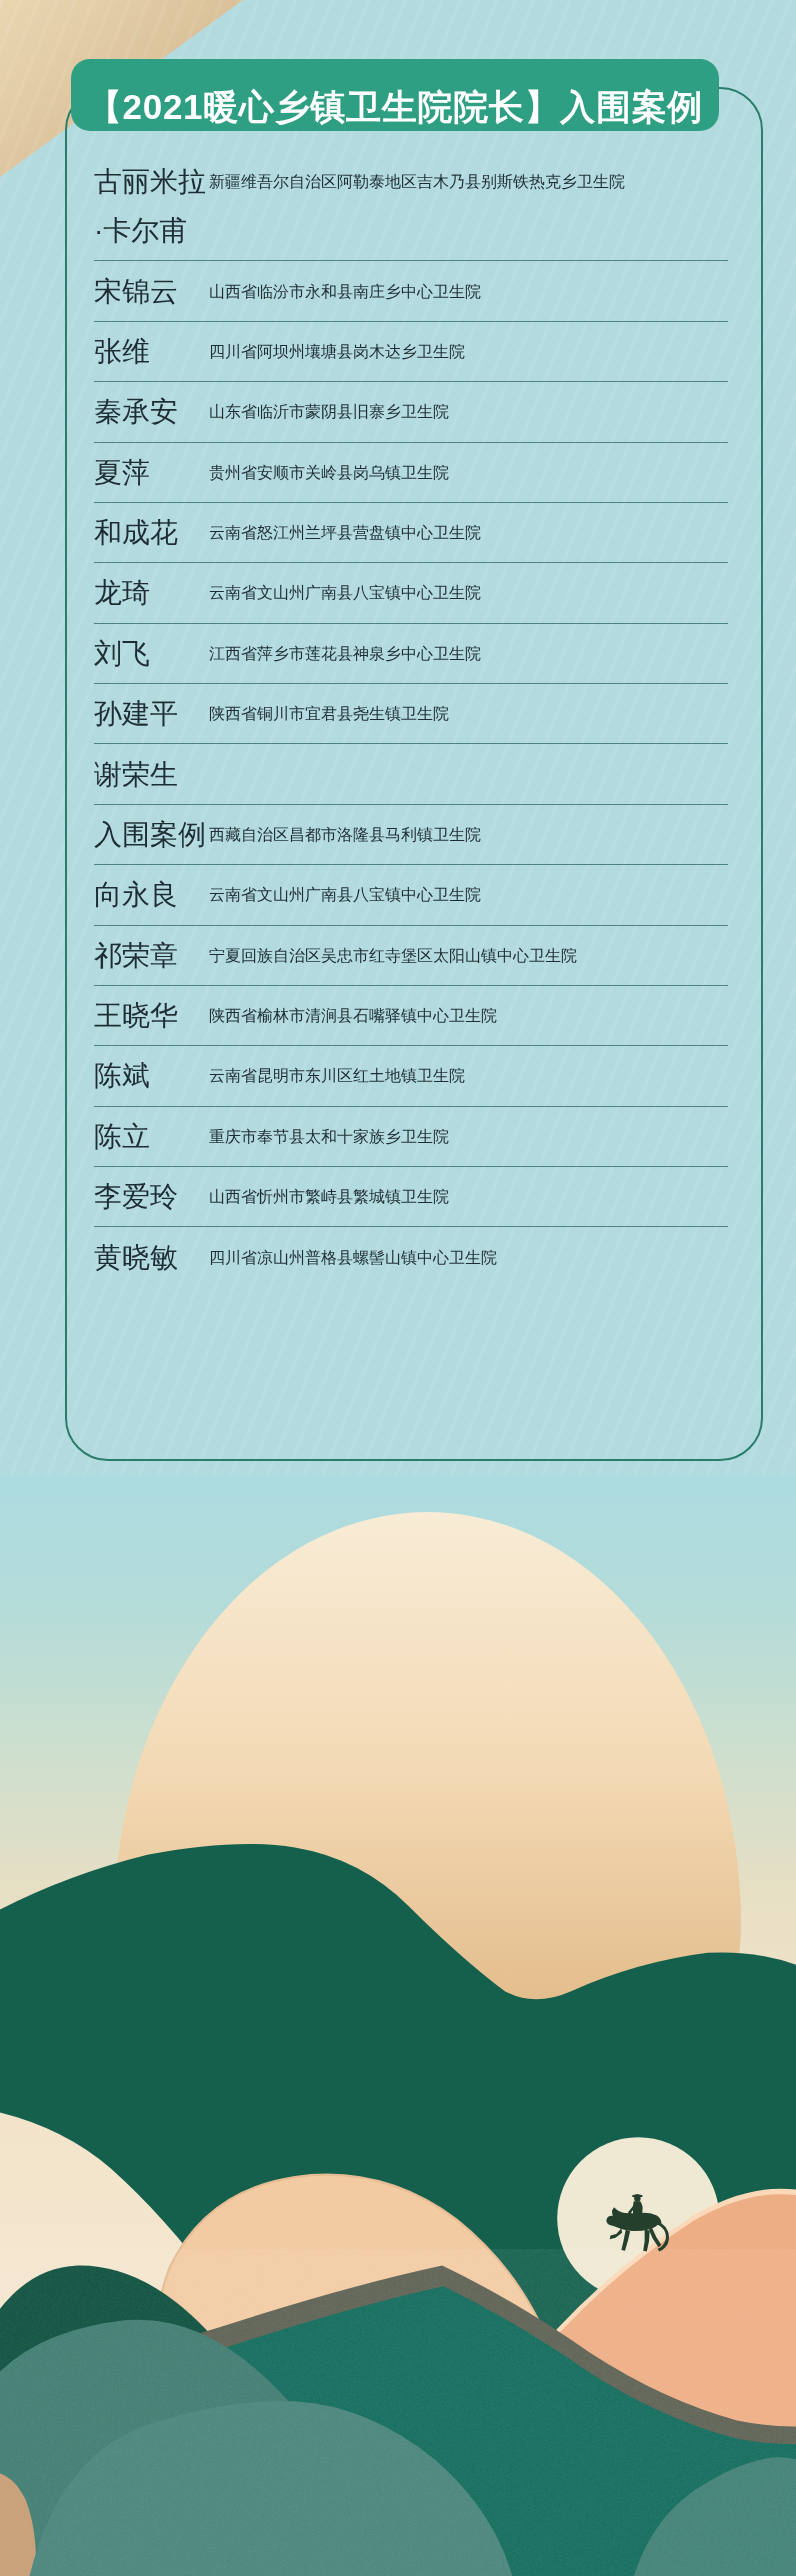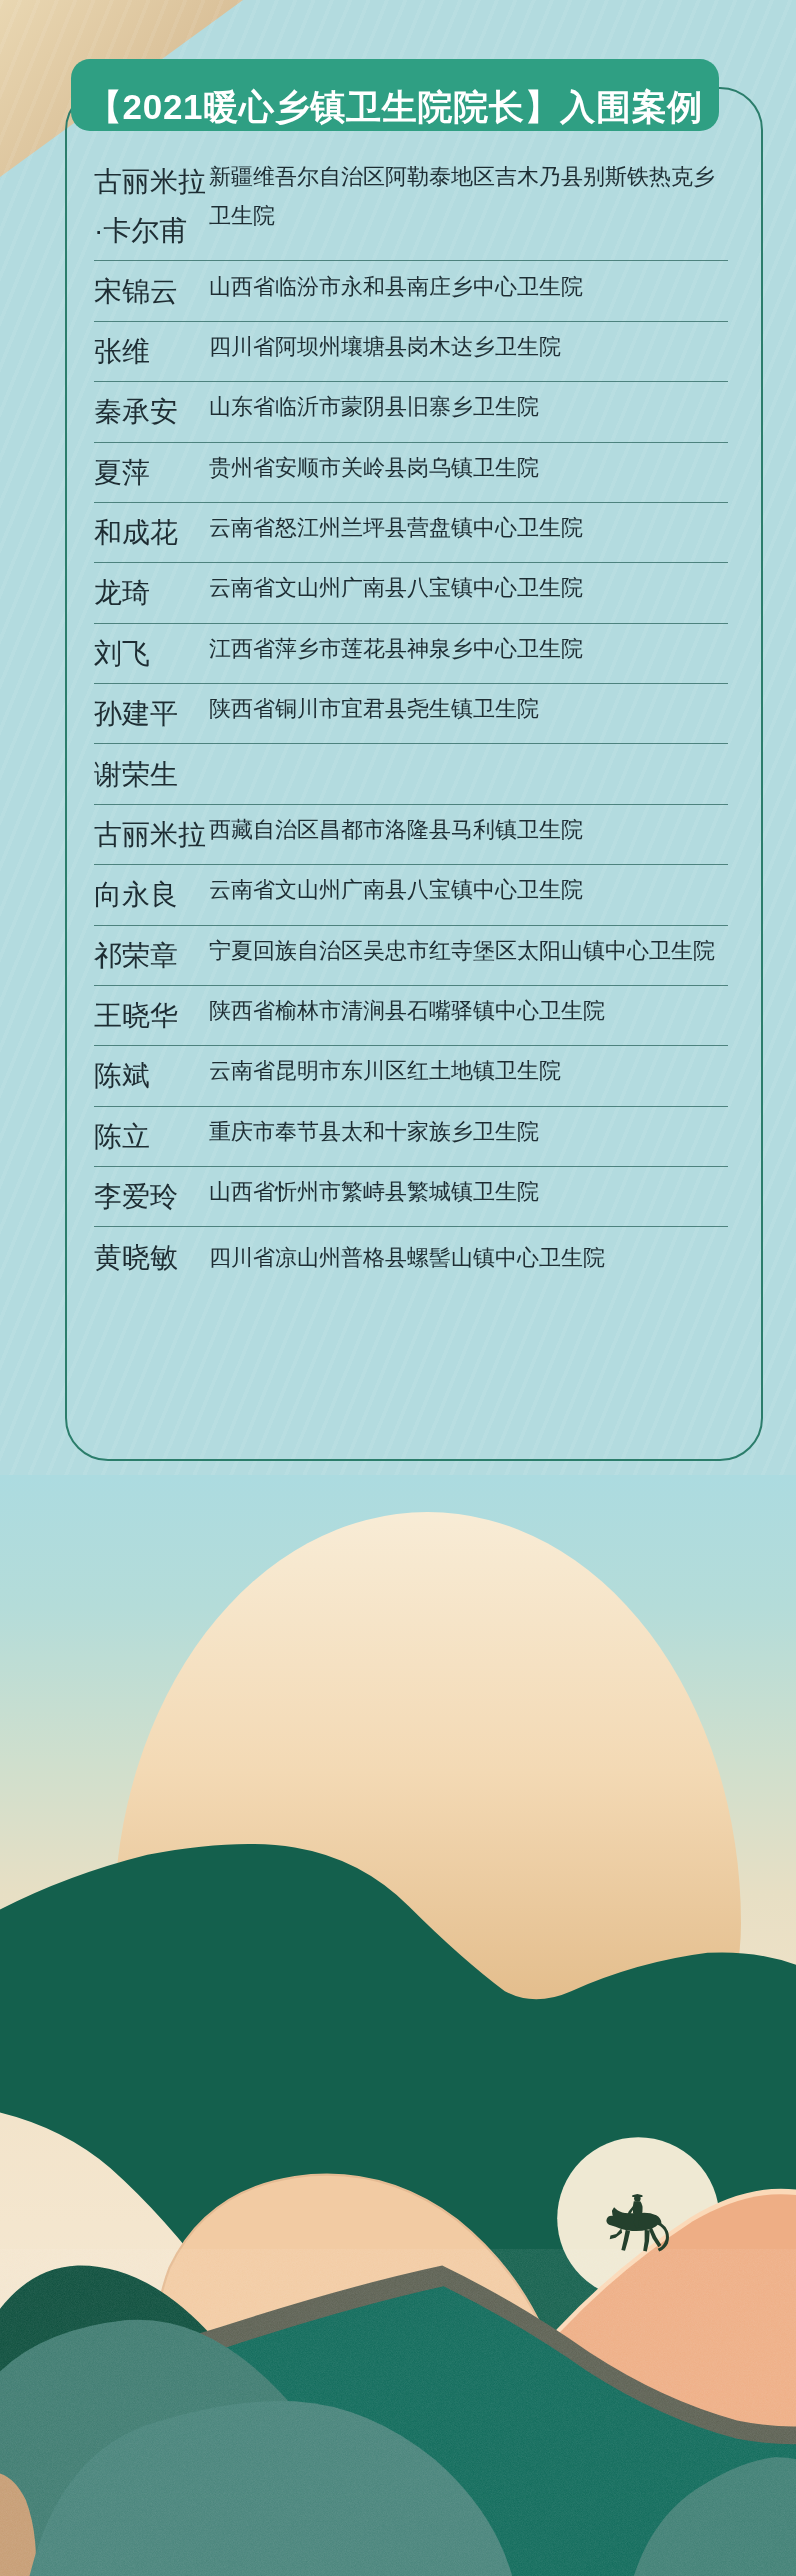--- a/index.html
+++ b/index.html
@@ -20,21 +20,21 @@
   .banner{position:absolute;left:71px;top:59px;width:648px;height:72px;
     background:#2f9f83;border-radius:19px;display:flex;align-items:flex-end;justify-content:center;z-index:5;}
   .banner span{color:#ffffff;font-size:35px;font-weight:bold;letter-spacing:0.7px;white-space:nowrap;}
 
   
   .card{position:absolute;left:49px;top:87px;width:698px;height:1374px;box-sizing:border-box;
     border:2.2px solid #2b7d6b;border-radius:43px;padding:63px 33px 0 27px;z-index:2;margin-left:16px;}
   .row{display:flex;padding:5.2px 0;border-bottom:1.5px solid rgba(43,100,94,.75);}
   .row:last-child{border-bottom:none;align-items:center;}
   .row .name{flex:0 0 115px;font-size:28px;line-height:49px;font-weight:500;color:#1e2d33;}
-  .row .org{flex:1;font-size:22px;line-height:39px;font-weight:500;color:#1e2d33;}
+  .row .org{flex:1;font-size:16px;line-height:49px;font-weight:500;color:#1e2d33;}
 
   
   .illo{position:absolute;left:0;top:1475px;width:796px;height:1101px;
     background:linear-gradient(180deg,#acdbe0 0%,#b4dcd9 12%,#cfdfcd 26%,#e7dfc4 38%,#f1e2c8 50%,#f4e6ce 68%,#f1e5d2 100%);}
   .sun{position:absolute;left:114px;top:37px;width:627px;height:686px;
     border-radius:50% 50% 46% 46% / 60% 60% 40% 40%;
     background:linear-gradient(180deg,#f8ecd6 0%,#f3d9b4 38%,#e3bd8c 72%,#cfa26f 100%);}
   .mtn{position:absolute;left:0;top:0;width:796px;height:1101px;}
   .horse{position:absolute;left:601px;top:717px;width:80px;height:74px;}
 </style>
@@ -83,21 +83,21 @@
       <div class="org">江西省萍乡市莲花县神泉乡中心卫生院</div>
     </div>
     <div class="row">
       <div class="name">孙建平</div>
       <div class="org">陕西省铜川市宜君县尧生镇卫生院</div>
     </div>
     <div class="row">
       <div class="name">谢荣生</div>
     </div>
     <div class="row">
-      <div class="name">古丽米拉</div>
+      <div class="name">入围案例</div>
       <div class="org">西藏自治区昌都市洛隆县马利镇卫生院</div>
     </div>
     <div class="row">
       <div class="name">向永良</div>
       <div class="org">云南省文山州广南县八宝镇中心卫生院</div>
     </div>
     <div class="row">
       <div class="name">祁荣章</div>
       <div class="org">宁夏回族自治区吴忠市红寺堡区太阳山镇中心卫生院</div>
     </div>

